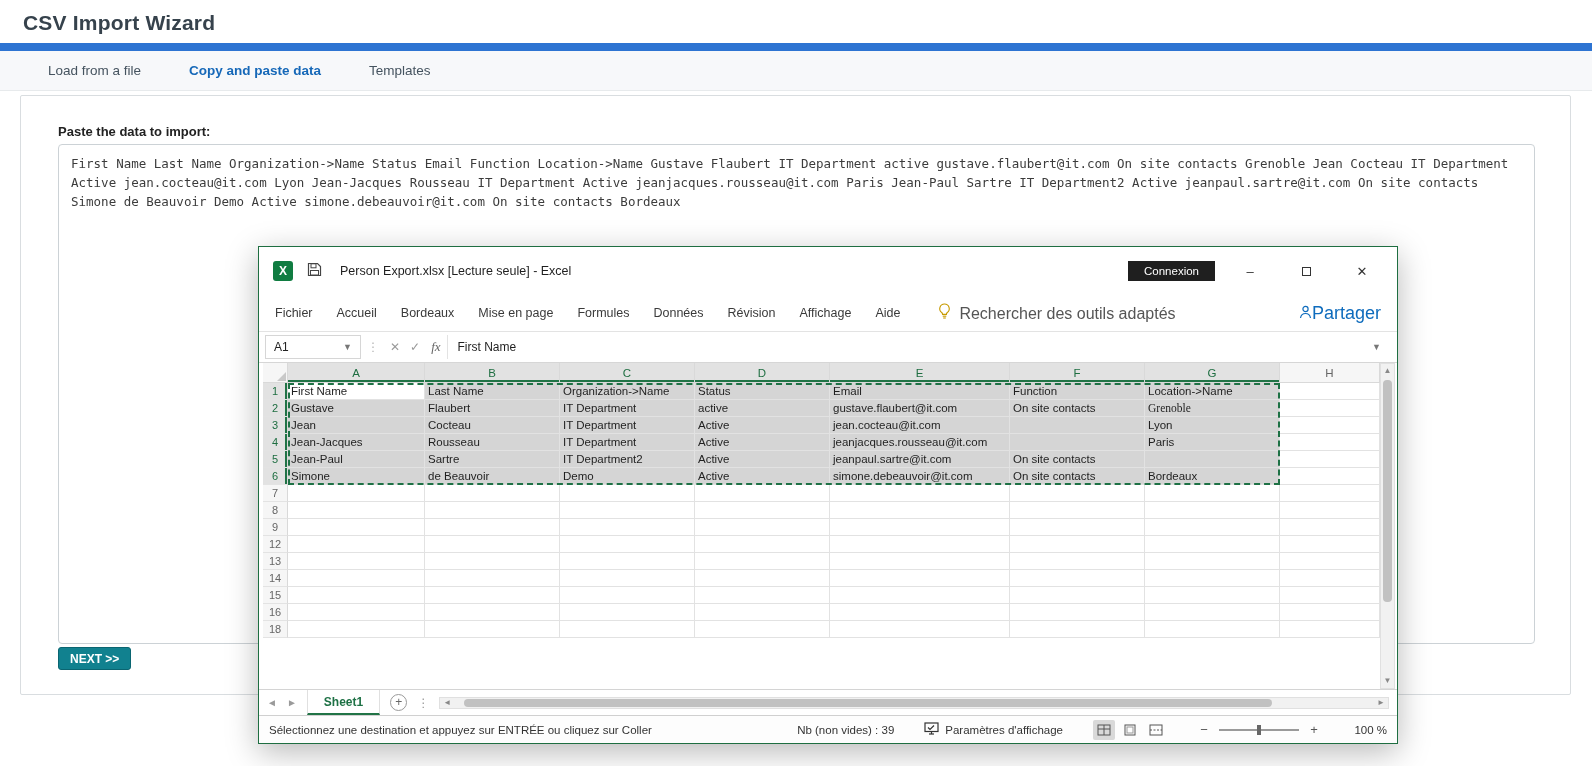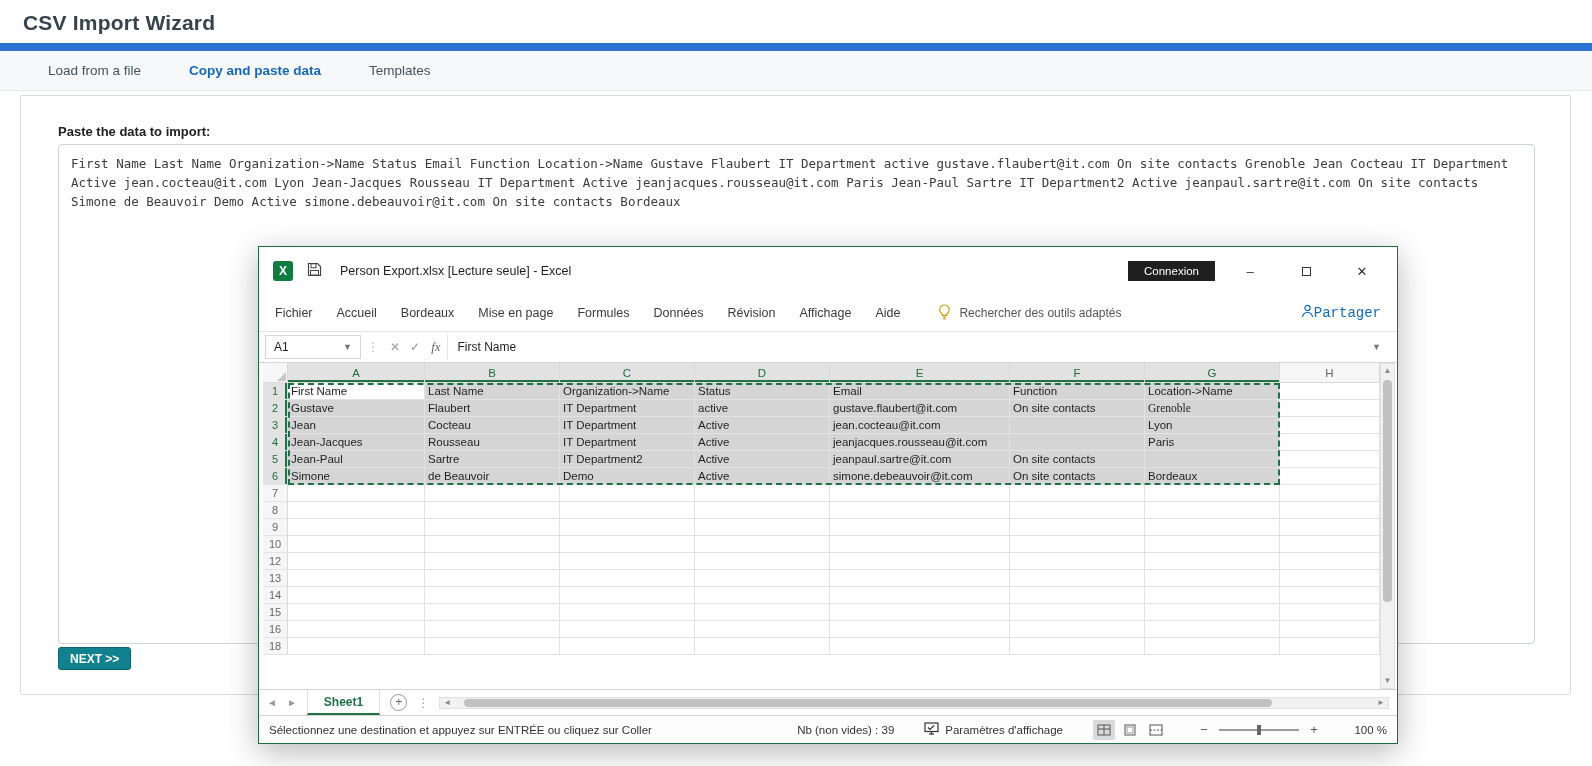--- a/index.html
+++ b/index.html
@@ -24,22 +24,22 @@
   .xl-titlebar { height:48px; display:flex; align-items:center; padding:0 14px; gap:14px; }
   .xl-appicon { width:20px; height:20px; background:#107c41; border-radius:3px; color:#fff; font-size:12px; font-weight:bold; display:flex; align-items:center; justify-content:center; }
   .xl-title { font-size:12.5px; color:#1f1f1f; margin-left:4px; }
   .xl-tb-spacer { flex:1; }
   .xl-connexion { background:#1f1f1f; color:#fff; font-size:11.5px; padding:4px 16px; border:none; cursor:pointer; font-family:"Liberation Sans", sans-serif; }
   .xl-winctl { width:42px; text-align:center; font-size:13px; color:#333; cursor:pointer; }
   .xl-maxbox { display:inline-block; width:9px; height:9px; border:1px solid #333; }
 
   .xl-menubar { height:36px; display:flex; align-items:center; padding:0 16px; gap:24px; font-size:12.5px; color:#3a3a3a; }
   .xl-menu { cursor:pointer; white-space:nowrap; }
-  .xl-search { display:flex; align-items:center; gap:8px; margin-left:14px; color:#555; font-size:12px; }
-  .xl-share { margin-left:auto; display:flex; align-items:center; color:#0f6cbd; font-size:14px; cursor:pointer;font-family:Liberation Mono, monospace; }
+  .xl-search { display:flex; align-items:flex-end; gap:8px; margin-left:14px; color:#555; font-size:16px; }
+  .xl-share { margin-left:auto; display:flex; align-items:center; color:#0f6cbd; font-size:18px; cursor:pointer; }
 
   .xl-formulabar { height:32px; display:flex; align-items:center; border-top:1px solid #e3e3e3; border-bottom:1px solid #d6d6d6; padding:0 6px; }
   .xl-namebox { width:96px; height:24px; border:1px solid #d6d6d6; display:flex; align-items:center; padding:0 8px; font-size:12px; color:#222; }
   .xl-namebox .chev { margin-left:auto; color:#777; font-size:9px; }
   .xl-fbar-dots { color:#b5b5b5; padding:0 6px; font-size:12px; }
   .xl-fbtn { color:#9a9a9a; font-size:12px; padding:0 5px; cursor:pointer; }
   .xl-fx { font-style:italic; font-family:"Liberation Serif", serif; color:#666; font-size:13px; padding:0 6px; cursor:pointer; }
   .xl-formula { flex:1; height:24px; display:flex; align-items:center; padding:0 10px; font-size:12px; color:#1f1f1f; border-left:1px solid #e3e3e3; }
   .xl-formula .chev { margin-left:auto; color:#777; font-size:9px; }
 
@@ -266,31 +266,20 @@
               <div class="cell" style="width: 135px;"></div>
               <div class="cell" style="width: 135px;"></div>
               <div class="cell" style="width: 135px;"></div>
               <div class="cell" style="width: 180px;"></div>
               <div class="cell" style="width: 135px;"></div>
               <div class="cell" style="width: 135px;"></div>
               <div class="cell" style="width: 100px;"></div>
             </div>
             <div class="grow">
               <div class="rh">9</div>
-              <div class="cell" style="width: 137px;"></div>
-              <div class="cell" style="width: 135px;"></div>
-              <div class="cell" style="width: 135px;"></div>
-              <div class="cell" style="width: 135px;"></div>
-              <div class="cell" style="width: 180px;"></div>
-              <div class="cell" style="width: 135px;"></div>
-              <div class="cell" style="width: 135px;"></div>
-              <div class="cell" style="width: 100px;"></div>
-            </div>
-            <div class="grow">
-              <div class="rh">10</div>
               <div class="cell" style="width: 137px;"></div>
               <div class="cell" style="width: 135px;"></div>
               <div class="cell" style="width: 135px;"></div>
               <div class="cell" style="width: 135px;"></div>
               <div class="cell" style="width: 180px;"></div>
               <div class="cell" style="width: 135px;"></div>
               <div class="cell" style="width: 135px;"></div>
               <div class="cell" style="width: 100px;"></div>
             </div>
             <div class="grow">

